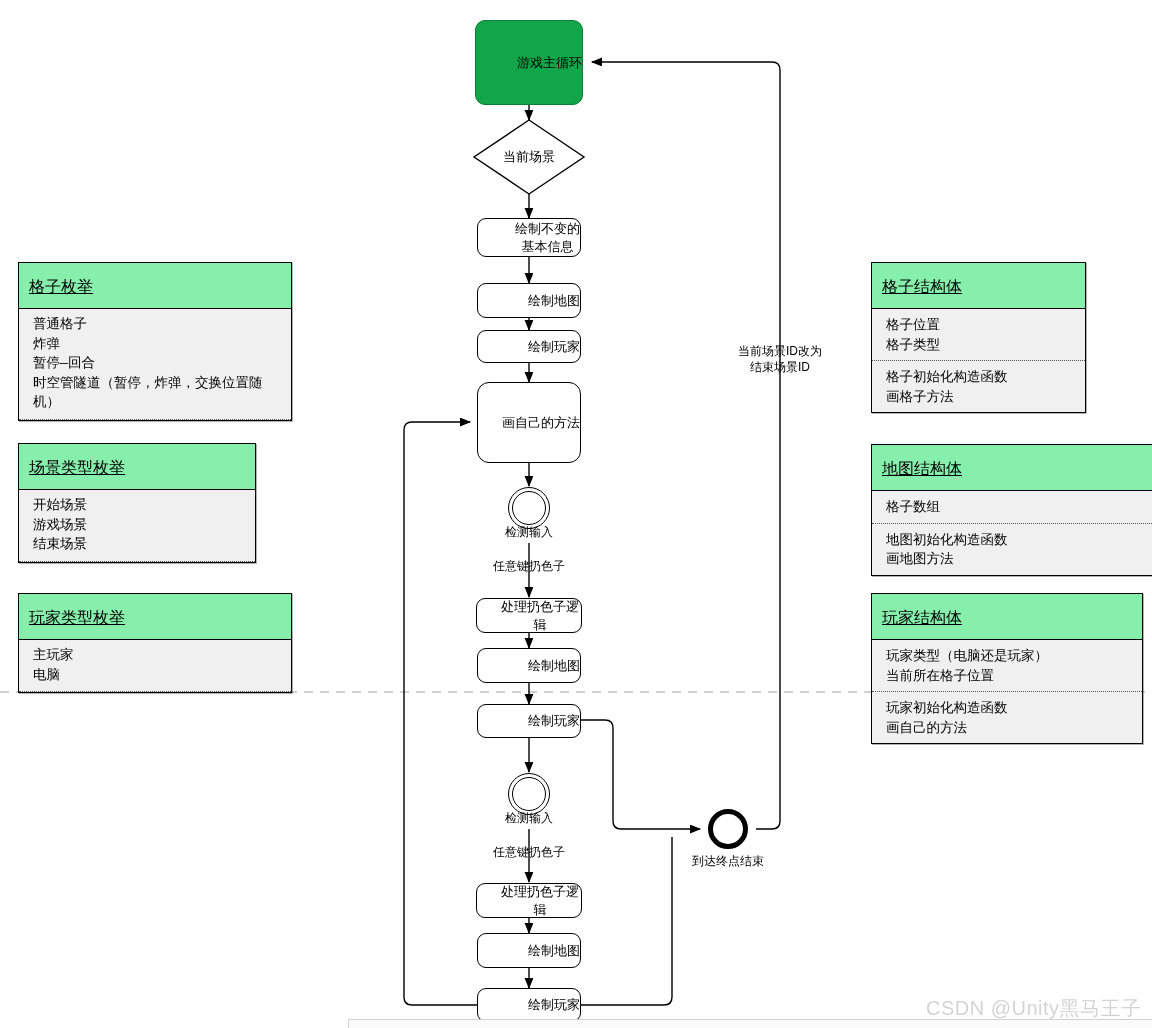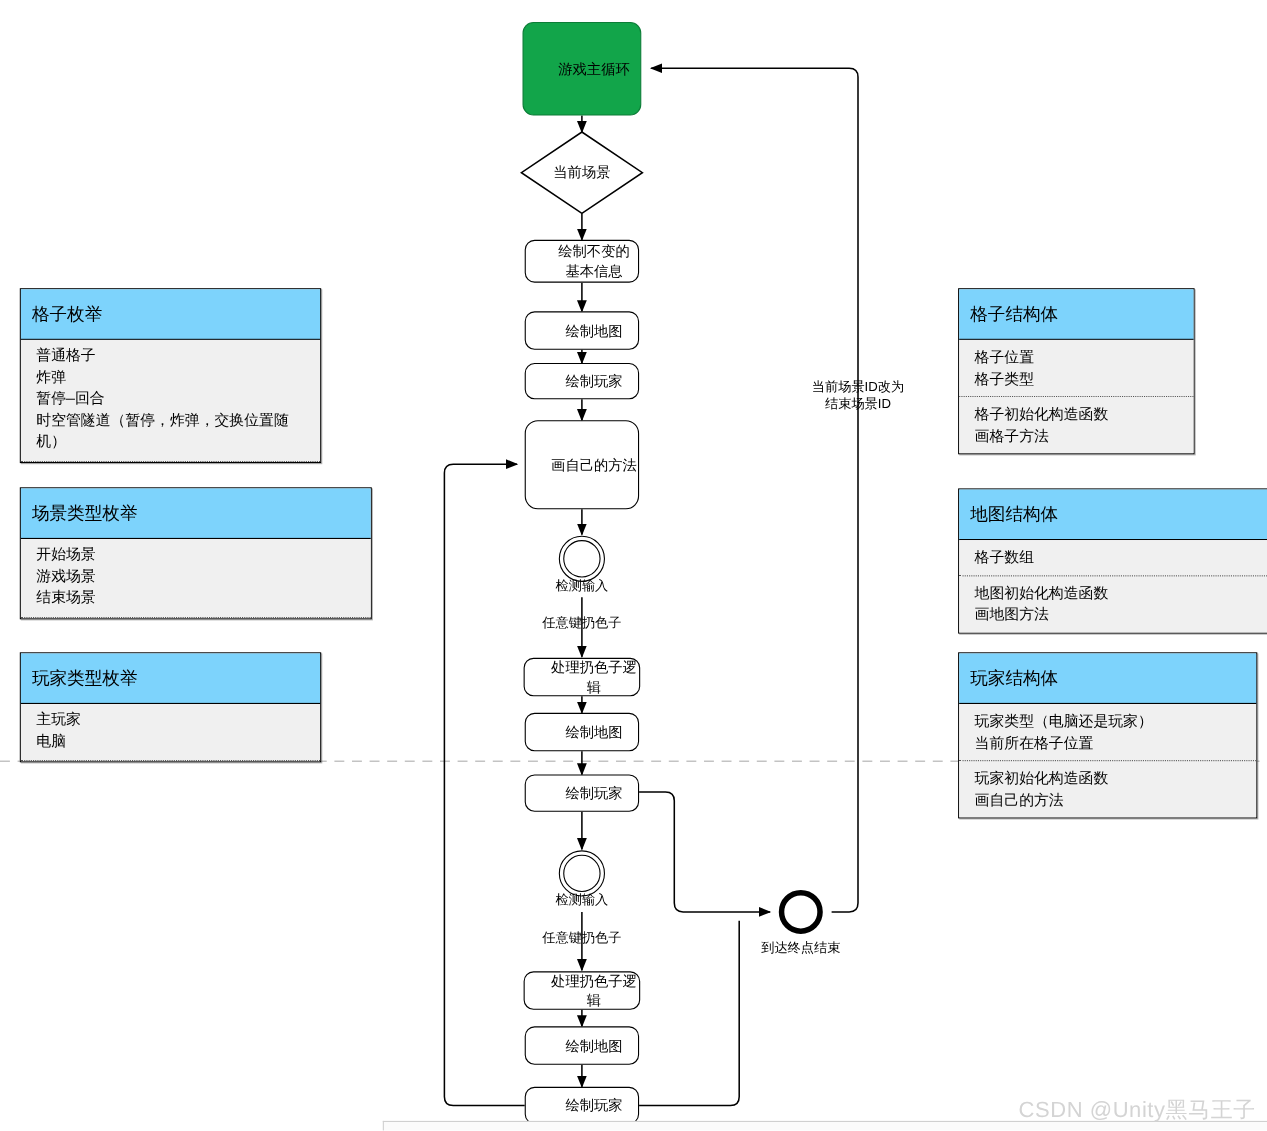--- a/index.html
+++ b/index.html
@@ -32,24 +32,25 @@
     position: absolute;
     background: #ffffff;
     border: 1px solid #000000;
     box-sizing: border-box;
     box-shadow: 1px 1px 0 rgba(0,0,0,0.30);
   }
   .uml-title {
     font-size: 16px;
     line-height: 1.2;
     padding: 14px 6px 12px 10px;
-    background: #7dd3fc;
+    background: #86efac;
     border-bottom: 1px solid #000000;
     box-sizing: border-box;
     white-space: nowrap;
+    text-decoration: underline;
   }
   .uml-section {
     background: #f0f0f0;
     padding: 6px 8px 6px 14px;
     font-size: 13.5px;
     line-height: 1.45;
     box-sizing: border-box;
   }
   .uml-section.dashed-top {
     border-top: 1px dotted #555555;
@@ -59,21 +60,21 @@
     font-family: Liberation Mono, monospace;
   }
   .uml-row { white-space: pre-wrap; }
 
   
   .node {
     position: absolute;
     box-sizing: border-box;
     display: flex;
     align-items: center;
-    justify-content: center;
+    justify-content: flex-end;
     text-align: center;
     font-size: 13px;
     line-height: 1.35;
     background: #ffffff;
     border: 1px solid #000000;
     border-radius: 9px;
     padding-left: 22px;
   }
   .node.start {
     background: #12a54a;
@@ -200,21 +201,21 @@
   <div class="umlbox" style="left:18px; top:262px; width:274px;">
     <div class="uml-title">格子枚举</div>
     <div class="uml-section dashed-bottom">
       <div class="uml-row">普通格子</div>
       <div class="uml-row">炸弹</div>
       <div class="uml-row">暂停—回合</div>
       <div class="uml-row">时空管隧道（暂停，炸弹，交换位置随机）</div>
     </div>
   </div>
 
-  <div class="umlbox" style="left:18px; top:443px; width:320px;">
+  <div class="umlbox" style="left:18px; top:443px; width:238px;">
     <div class="uml-title">场景类型枚举</div>
     <div class="uml-section dashed-bottom">
       <div class="uml-row">开始场景</div>
       <div class="uml-row">游戏场景</div>
       <div class="uml-row">结束场景</div>
     </div>
   </div>
 
   <div class="umlbox" style="left:18px; top:593px; width:274px;">
     <div class="uml-title">玩家类型枚举</div>

